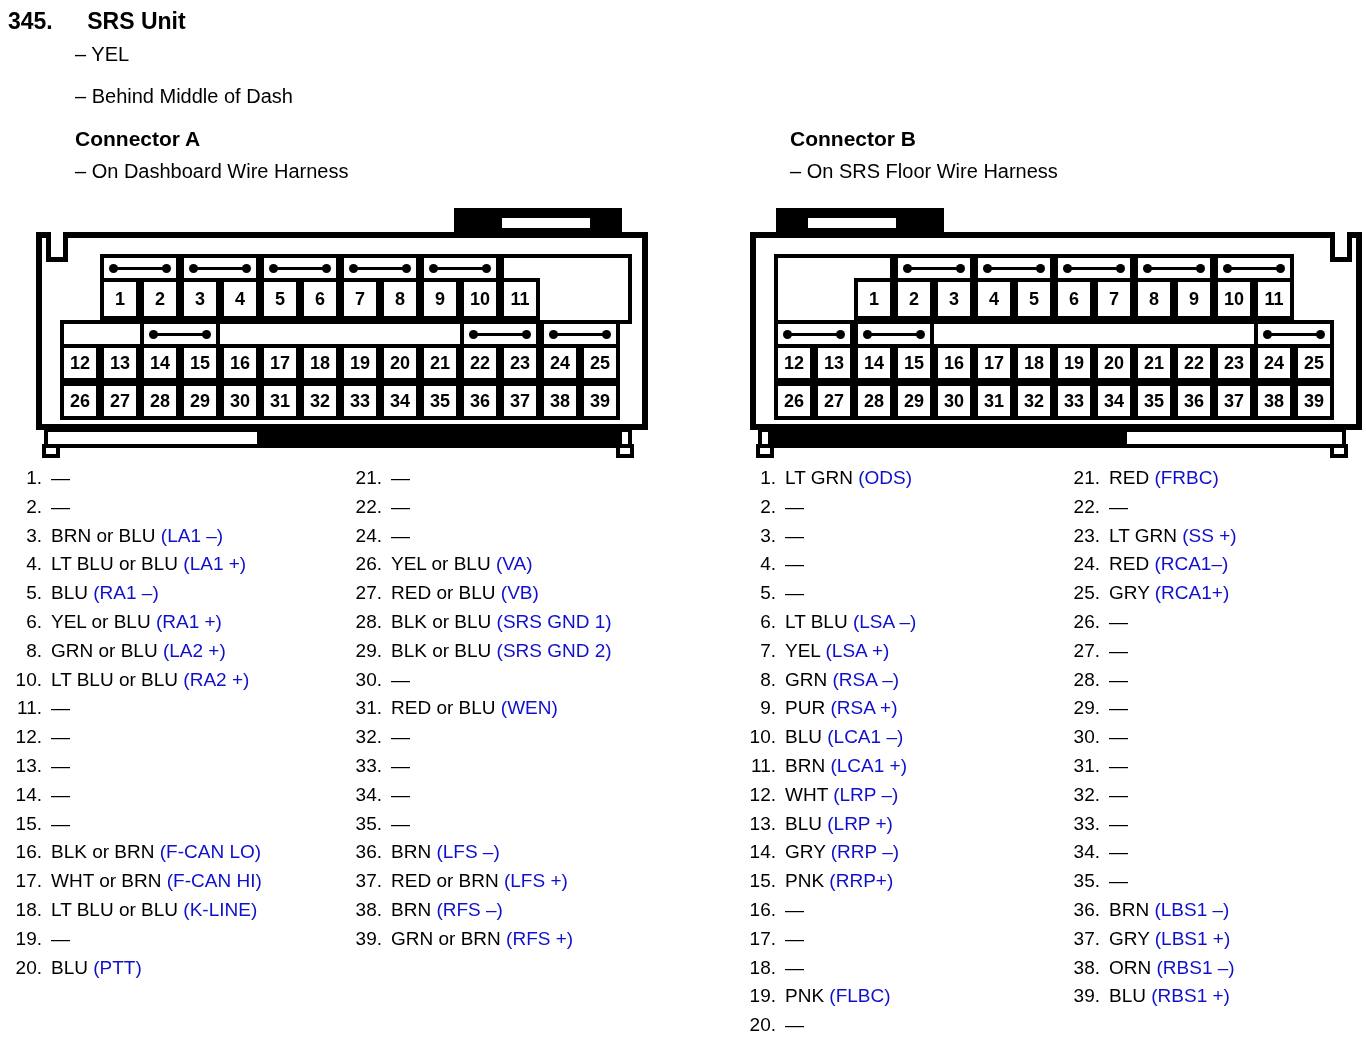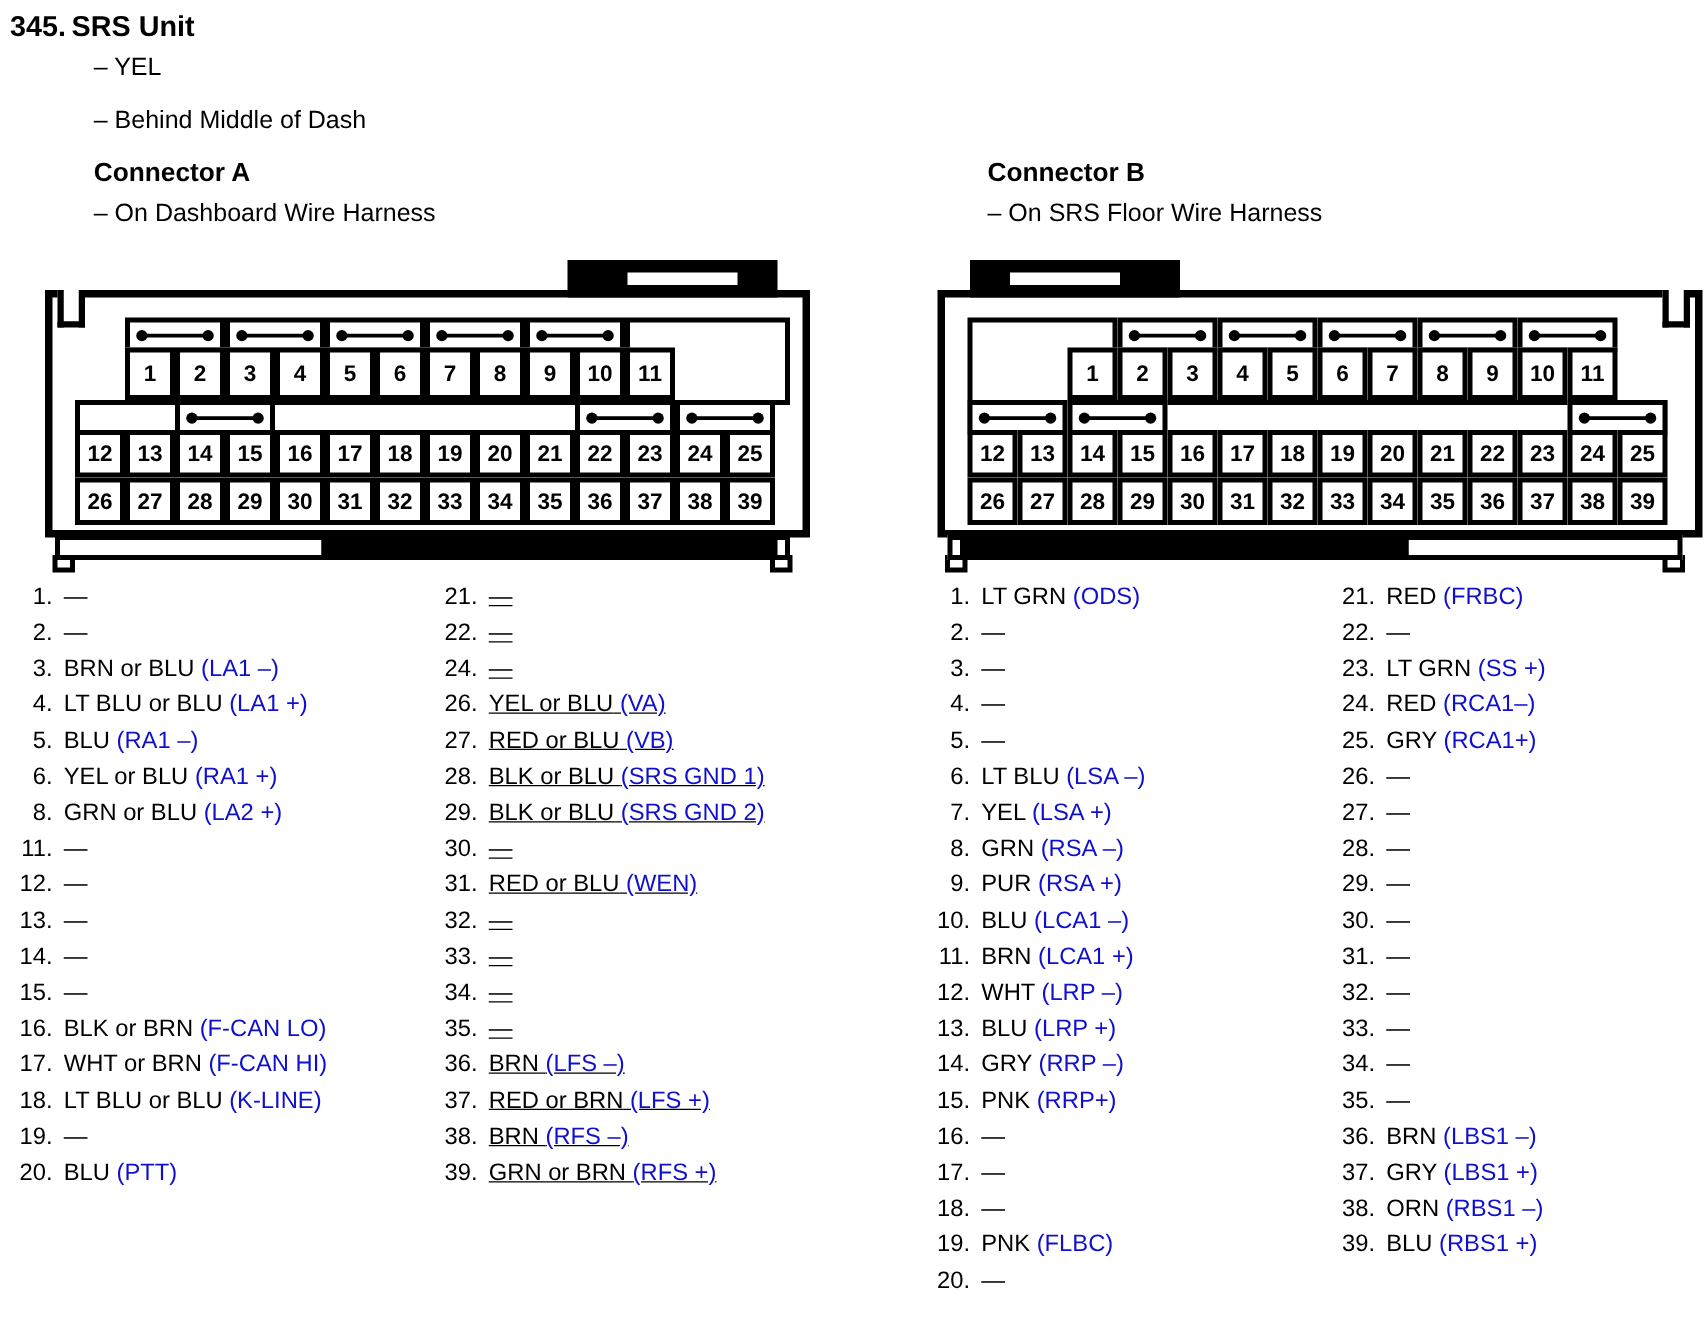--- a/index.html
+++ b/index.html
@@ -35,21 +35,21 @@
        display:flex;align-items:center;justify-content:center;}
   .skirt{background:#fff;border:4px solid #000;z-index:2;}
   .skirtfill{position:absolute;top:0;bottom:0;background:#000;}
   .foot{background:#fff;border:4px solid #000;z-index:1;}
 </style>
 </head>
 <body>
 
 <div class="abs" style="left:8px;top:8px;">
   <span class="title-num">345.</span>
-  <span class="title-main" style="">SRS Unit</span>
+  <span class="title-main" style="margin-left:30px;">SRS Unit</span>
 </div>
 <div class="abs note" style="left:75px;top:43px;">– YEL</div>
 <div class="abs note" style="left:75px;top:85px;">– Behind Middle of Dash</div>
 
 <div class="abs conn-heading" style="left:75px;top:127px;">Connector A</div>
 <div class="abs conn-sub" style="left:75px;top:160px;">– On Dashboard Wire Harness</div>
 <div class="abs conn-heading" style="left:790px;top:127px;">Connector B</div>
 <div class="abs conn-sub" style="left:790px;top:160px;">– On SRS Floor Wire Harness</div>
 
 <div class="diagram" id="diag-A" style="left:36px;top:208px;">
@@ -238,32 +238,33 @@
   </div>
 
 <div class="pin-col" id="list-A1" style="left:6px;top:464px;">
     <div class="pin-row"><span class="pin-num">1.</span><span class="pin-wire">—</span></div>
     <div class="pin-row"><span class="pin-num">2.</span><span class="pin-wire">—</span></div>
     <div class="pin-row"><span class="pin-num">3.</span><span class="pin-wire">BRN or BLU</span> <span class="pin-signal">(LA1 –)</span></div>
     <div class="pin-row"><span class="pin-num">4.</span><span class="pin-wire">LT BLU or BLU</span> <span class="pin-signal">(LA1 +)</span></div>
     <div class="pin-row"><span class="pin-num">5.</span><span class="pin-wire">BLU</span> <span class="pin-signal">(RA1 –)</span></div>
     <div class="pin-row"><span class="pin-num">6.</span><span class="pin-wire">YEL or BLU</span> <span class="pin-signal">(RA1 +)</span></div>
     <div class="pin-row"><span class="pin-num">8.</span><span class="pin-wire">GRN or BLU</span> <span class="pin-signal">(LA2 +)</span></div>
+    <div class="pin-row"><span class="pin-num">10.</span><span class="pin-wire">LT BLU or BLU</span> <span class="pin-signal">(RA2 +)</span></div>
     <div class="pin-row"><span class="pin-num">11.</span><span class="pin-wire">—</span></div>
     <div class="pin-row"><span class="pin-num">12.</span><span class="pin-wire">—</span></div>
     <div class="pin-row"><span class="pin-num">13.</span><span class="pin-wire">—</span></div>
     <div class="pin-row"><span class="pin-num">14.</span><span class="pin-wire">—</span></div>
     <div class="pin-row"><span class="pin-num">15.</span><span class="pin-wire">—</span></div>
     <div class="pin-row"><span class="pin-num">16.</span><span class="pin-wire">BLK or BRN</span> <span class="pin-signal">(F-CAN LO)</span></div>
     <div class="pin-row"><span class="pin-num">17.</span><span class="pin-wire">WHT or BRN</span> <span class="pin-signal">(F-CAN HI)</span></div>
     <div class="pin-row"><span class="pin-num">18.</span><span class="pin-wire">LT BLU or BLU</span> <span class="pin-signal">(K-LINE)</span></div>
     <div class="pin-row"><span class="pin-num">19.</span><span class="pin-wire">—</span></div>
     <div class="pin-row"><span class="pin-num">20.</span><span class="pin-wire">BLU</span> <span class="pin-signal">(PTT)</span></div>
   </div>
-<div class="pin-col" id="list-A2" style="left:346px;top:464px;text-decoration:underline;">
+<div class="pin-col" id="list-A2" style="left:346px;top:464px;">
     <div class="pin-row"><span class="pin-num">21.</span><span class="pin-wire">—</span></div>
     <div class="pin-row"><span class="pin-num">22.</span><span class="pin-wire">—</span></div>
     <div class="pin-row"><span class="pin-num">24.</span><span class="pin-wire">—</span></div>
     <div class="pin-row"><span class="pin-num">26.</span><span class="pin-wire">YEL or BLU</span> <span class="pin-signal">(VA)</span></div>
     <div class="pin-row"><span class="pin-num">27.</span><span class="pin-wire">RED or BLU</span> <span class="pin-signal">(VB)</span></div>
     <div class="pin-row"><span class="pin-num">28.</span><span class="pin-wire">BLK or BLU</span> <span class="pin-signal">(SRS GND 1)</span></div>
     <div class="pin-row"><span class="pin-num">29.</span><span class="pin-wire">BLK or BLU</span> <span class="pin-signal">(SRS GND 2)</span></div>
     <div class="pin-row"><span class="pin-num">30.</span><span class="pin-wire">—</span></div>
     <div class="pin-row"><span class="pin-num">31.</span><span class="pin-wire">RED or BLU</span> <span class="pin-signal">(WEN)</span></div>
     <div class="pin-row"><span class="pin-num">32.</span><span class="pin-wire">—</span></div>

